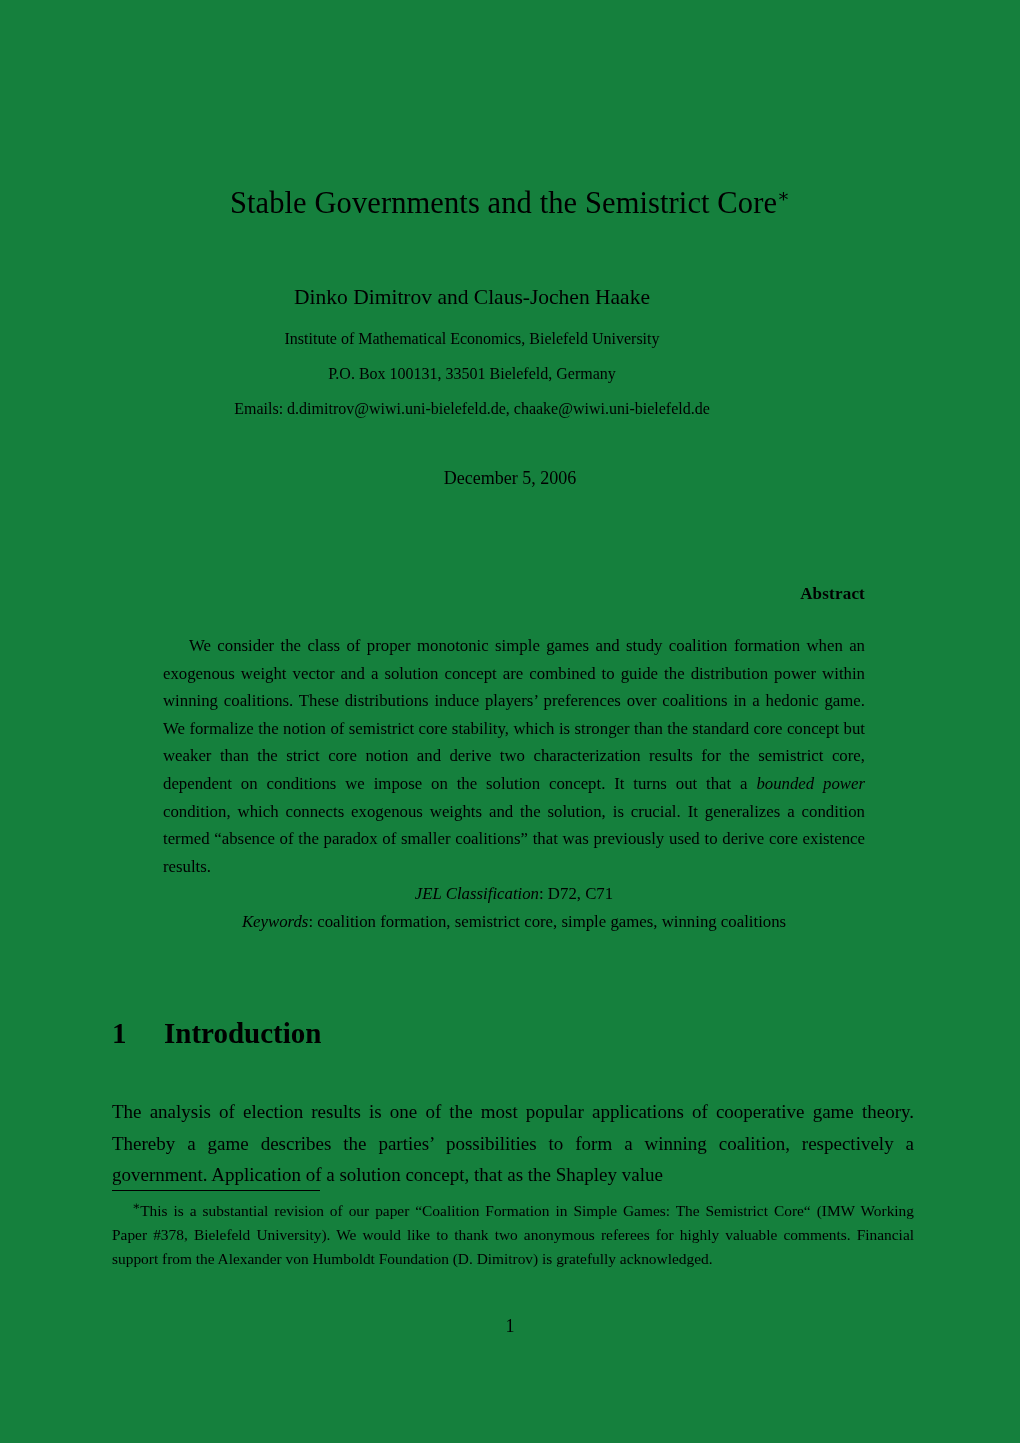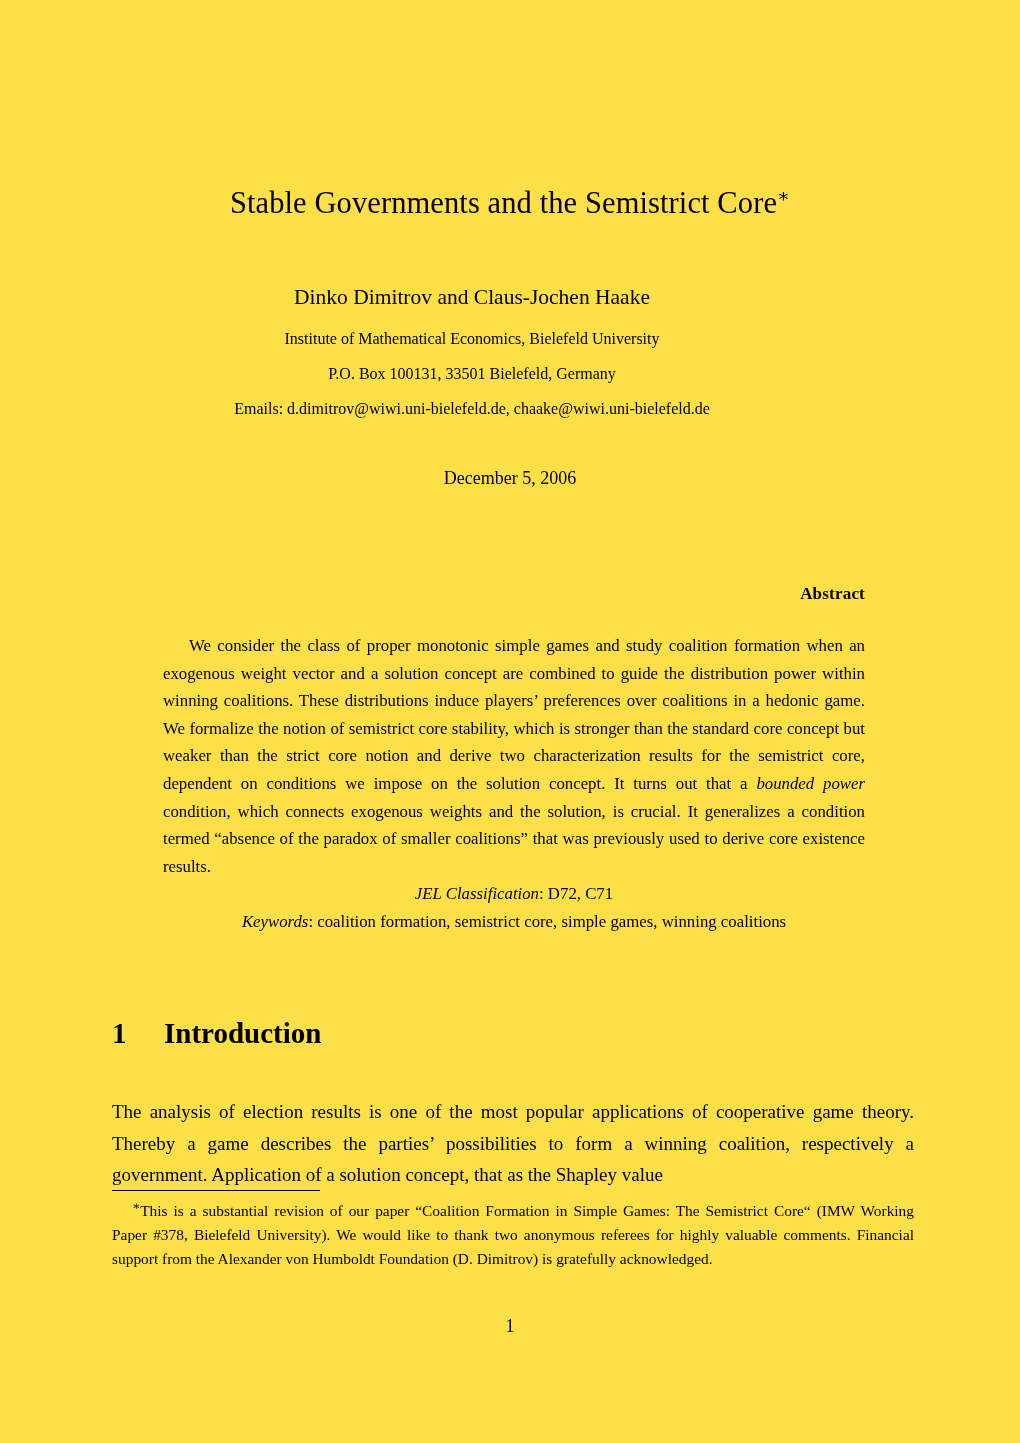--- a/index.html
+++ b/index.html
@@ -8,21 +8,21 @@
     background: #ffffff;
   }
   body {
     font-family: "Liberation Serif", "DejaVu Serif", serif;
     color: #000000;
   }
   .page {
     position: relative;
     width: 1020px;
     height: 1443px;
-    background: #fde047;
+    background: #15803d;
     overflow: hidden;
     box-sizing: border-box;
   }
 
   
   .title-block {
     position: absolute;
     left: 0;
     top: 186px;
     width: 1020px;

